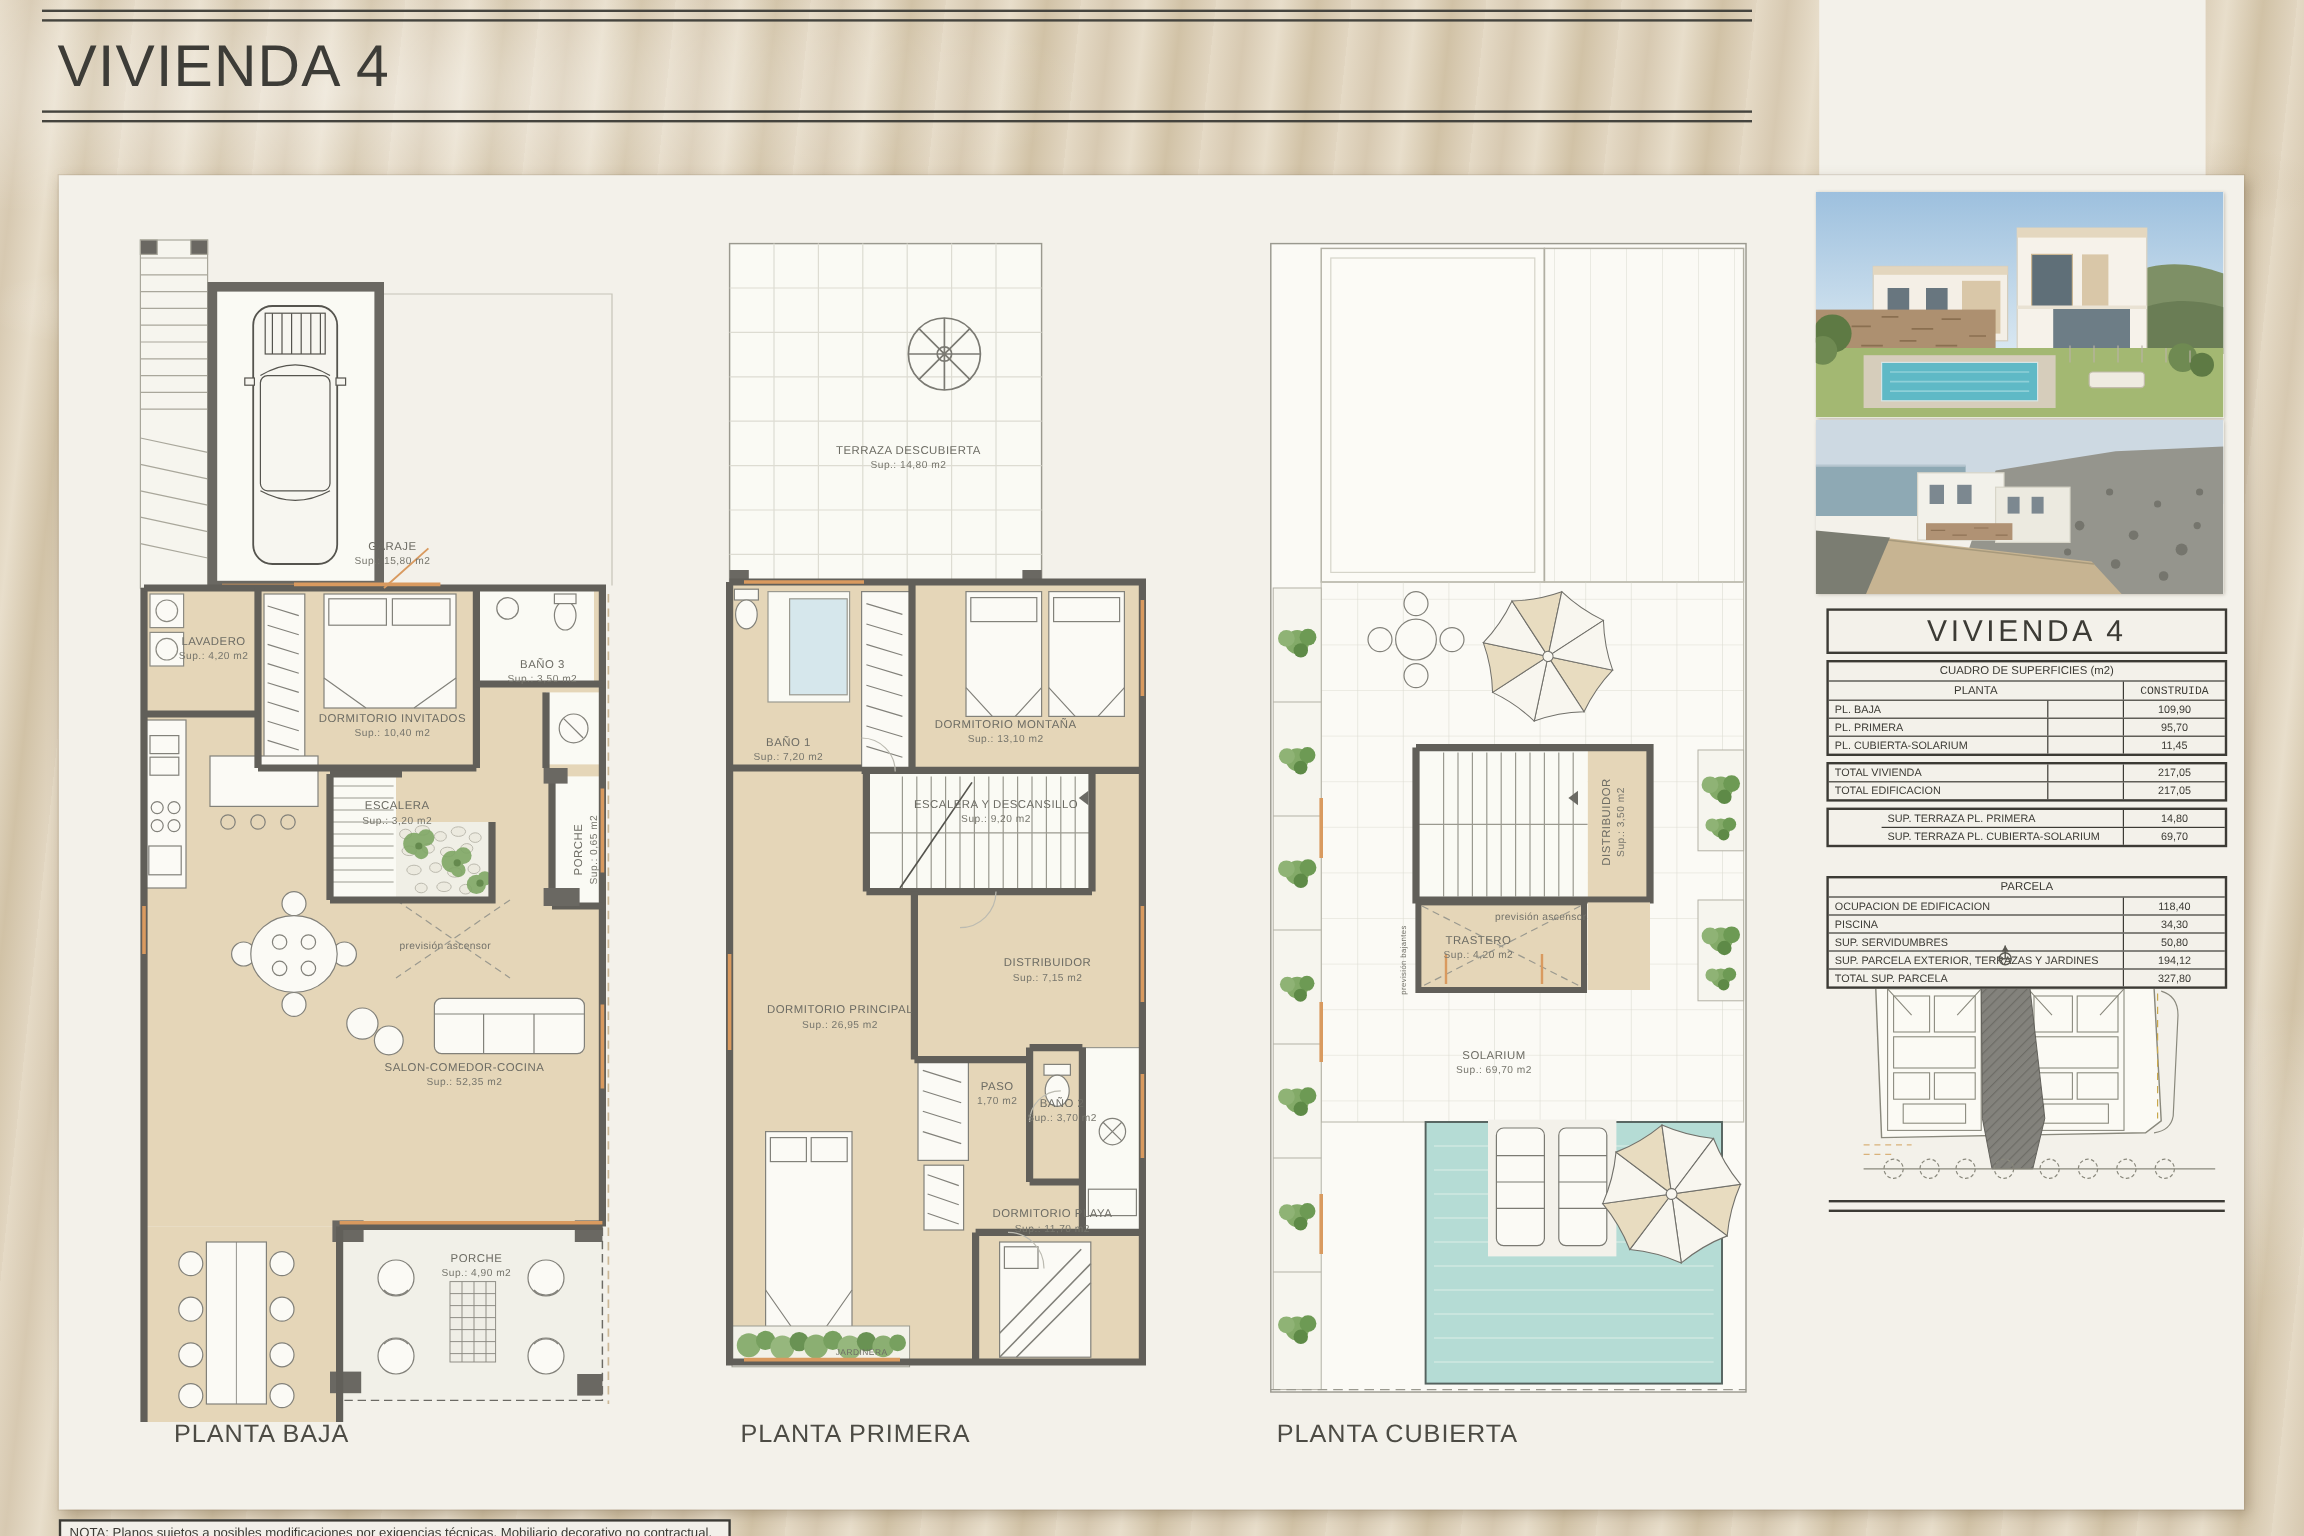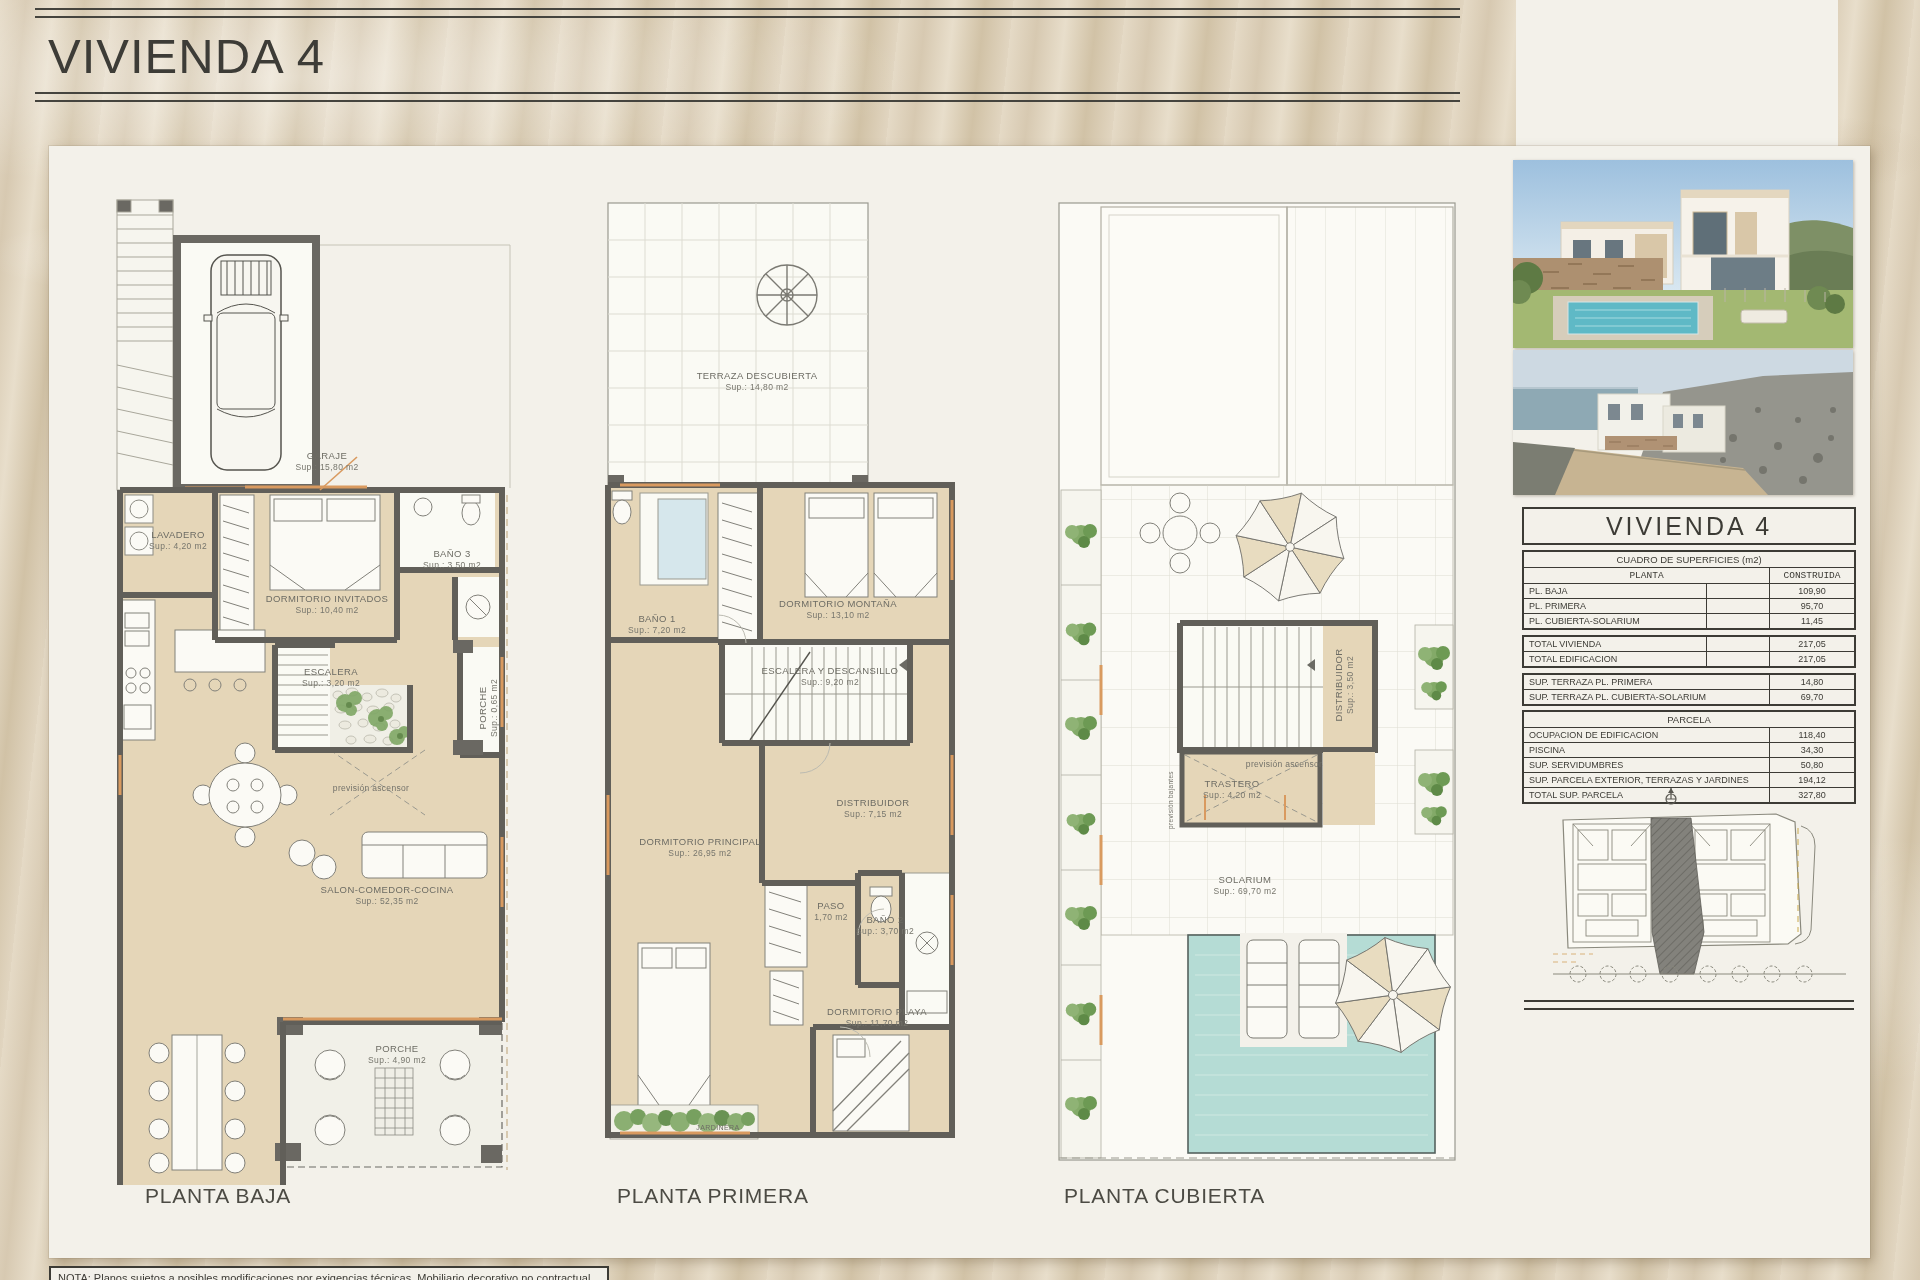--- a/index.html
+++ b/index.html
@@ -34,27 +34,27 @@
   .rlabel .nm{display:block;font-size:9.5px;}
   .rlabel .sup{display:block;font-size:8.5px;color:#77766d;}
   .rlabel.vert{transform:translate(-50%,-50%) rotate(-90deg);}
   .rlabel.tiny .nm{font-size:7px;}
   .plabel{position:absolute;transform:translate(-50%,-50%);font-size:8.5px;
     color:#73726a;white-space:nowrap;letter-spacing:.3px;z-index:5;}
   .caption{position:absolute;font-size:21px;color:#4c4b44;letter-spacing:.8px;z-index:5;}
   .photo{position:absolute;overflow:hidden;box-shadow:1px 1px 3px rgba(90,75,55,.35);}
   .tbl{position:absolute;left:1522px;top:507px;width:334px;color:#3c3b35;z-index:5;}
   .tbl .box{border:2px solid #3c3b35;background:#f3f1ea;margin-bottom:5px;box-sizing:border-box;}
-  .tbl .box.gap{margin-bottom:4px;}
+  .tbl .box.gap{margin-bottom:24px;padding-left:44px;}
   .tbl .ttl{height:34px;display:flex;align-items:center;justify-content:center;
     font-size:25px;letter-spacing:3px;color:#3c3b35;}
   .tbl .hd{height:15px;line-height:15px;text-align:center;font-size:9.5px;
     border-bottom:1px solid #3c3b35;}
   .tbl .cols{display:flex;height:15px;border-bottom:1px solid #3c3b35;font-size:9.5px;}
-  .tbl .cols .c1{flex:1;text-align:center;line-height:15px;font-family:Liberation Mono, monospace;}
+  .tbl .cols .c1{flex:1;text-align:center;line-height:15px;}
   .tbl .cols .c2{width:84px;border-left:1px solid #3c3b35;text-align:center;line-height:15px;font-family:Liberation Mono, monospace;}
   .tbl .row{display:flex;height:14px;border-bottom:1px solid #3c3b35;font-size:9px;justify-content:space-between;}
   .tbl .box .row:last-child{border-bottom:none;}
   .tbl .row .lab{flex:1;padding-left:5px;line-height:14px;overflow:hidden;white-space:nowrap;}
   .tbl .row .mid{width:62px;border-left:1px solid #3c3b35;}
   .tbl .row .val{width:84px;border-left:1px solid #3c3b35;text-align:center;line-height:14px;}
   .dline{position:absolute;left:1524px;top:1000px;width:330px;height:6px;
     border-top:2px solid #3c3b35;border-bottom:2px solid #3c3b35;}
   .north{position:absolute;left:1660px;top:786px;z-index:5;}
   .siteplan{position:absolute;left:1548px;top:812px;}

